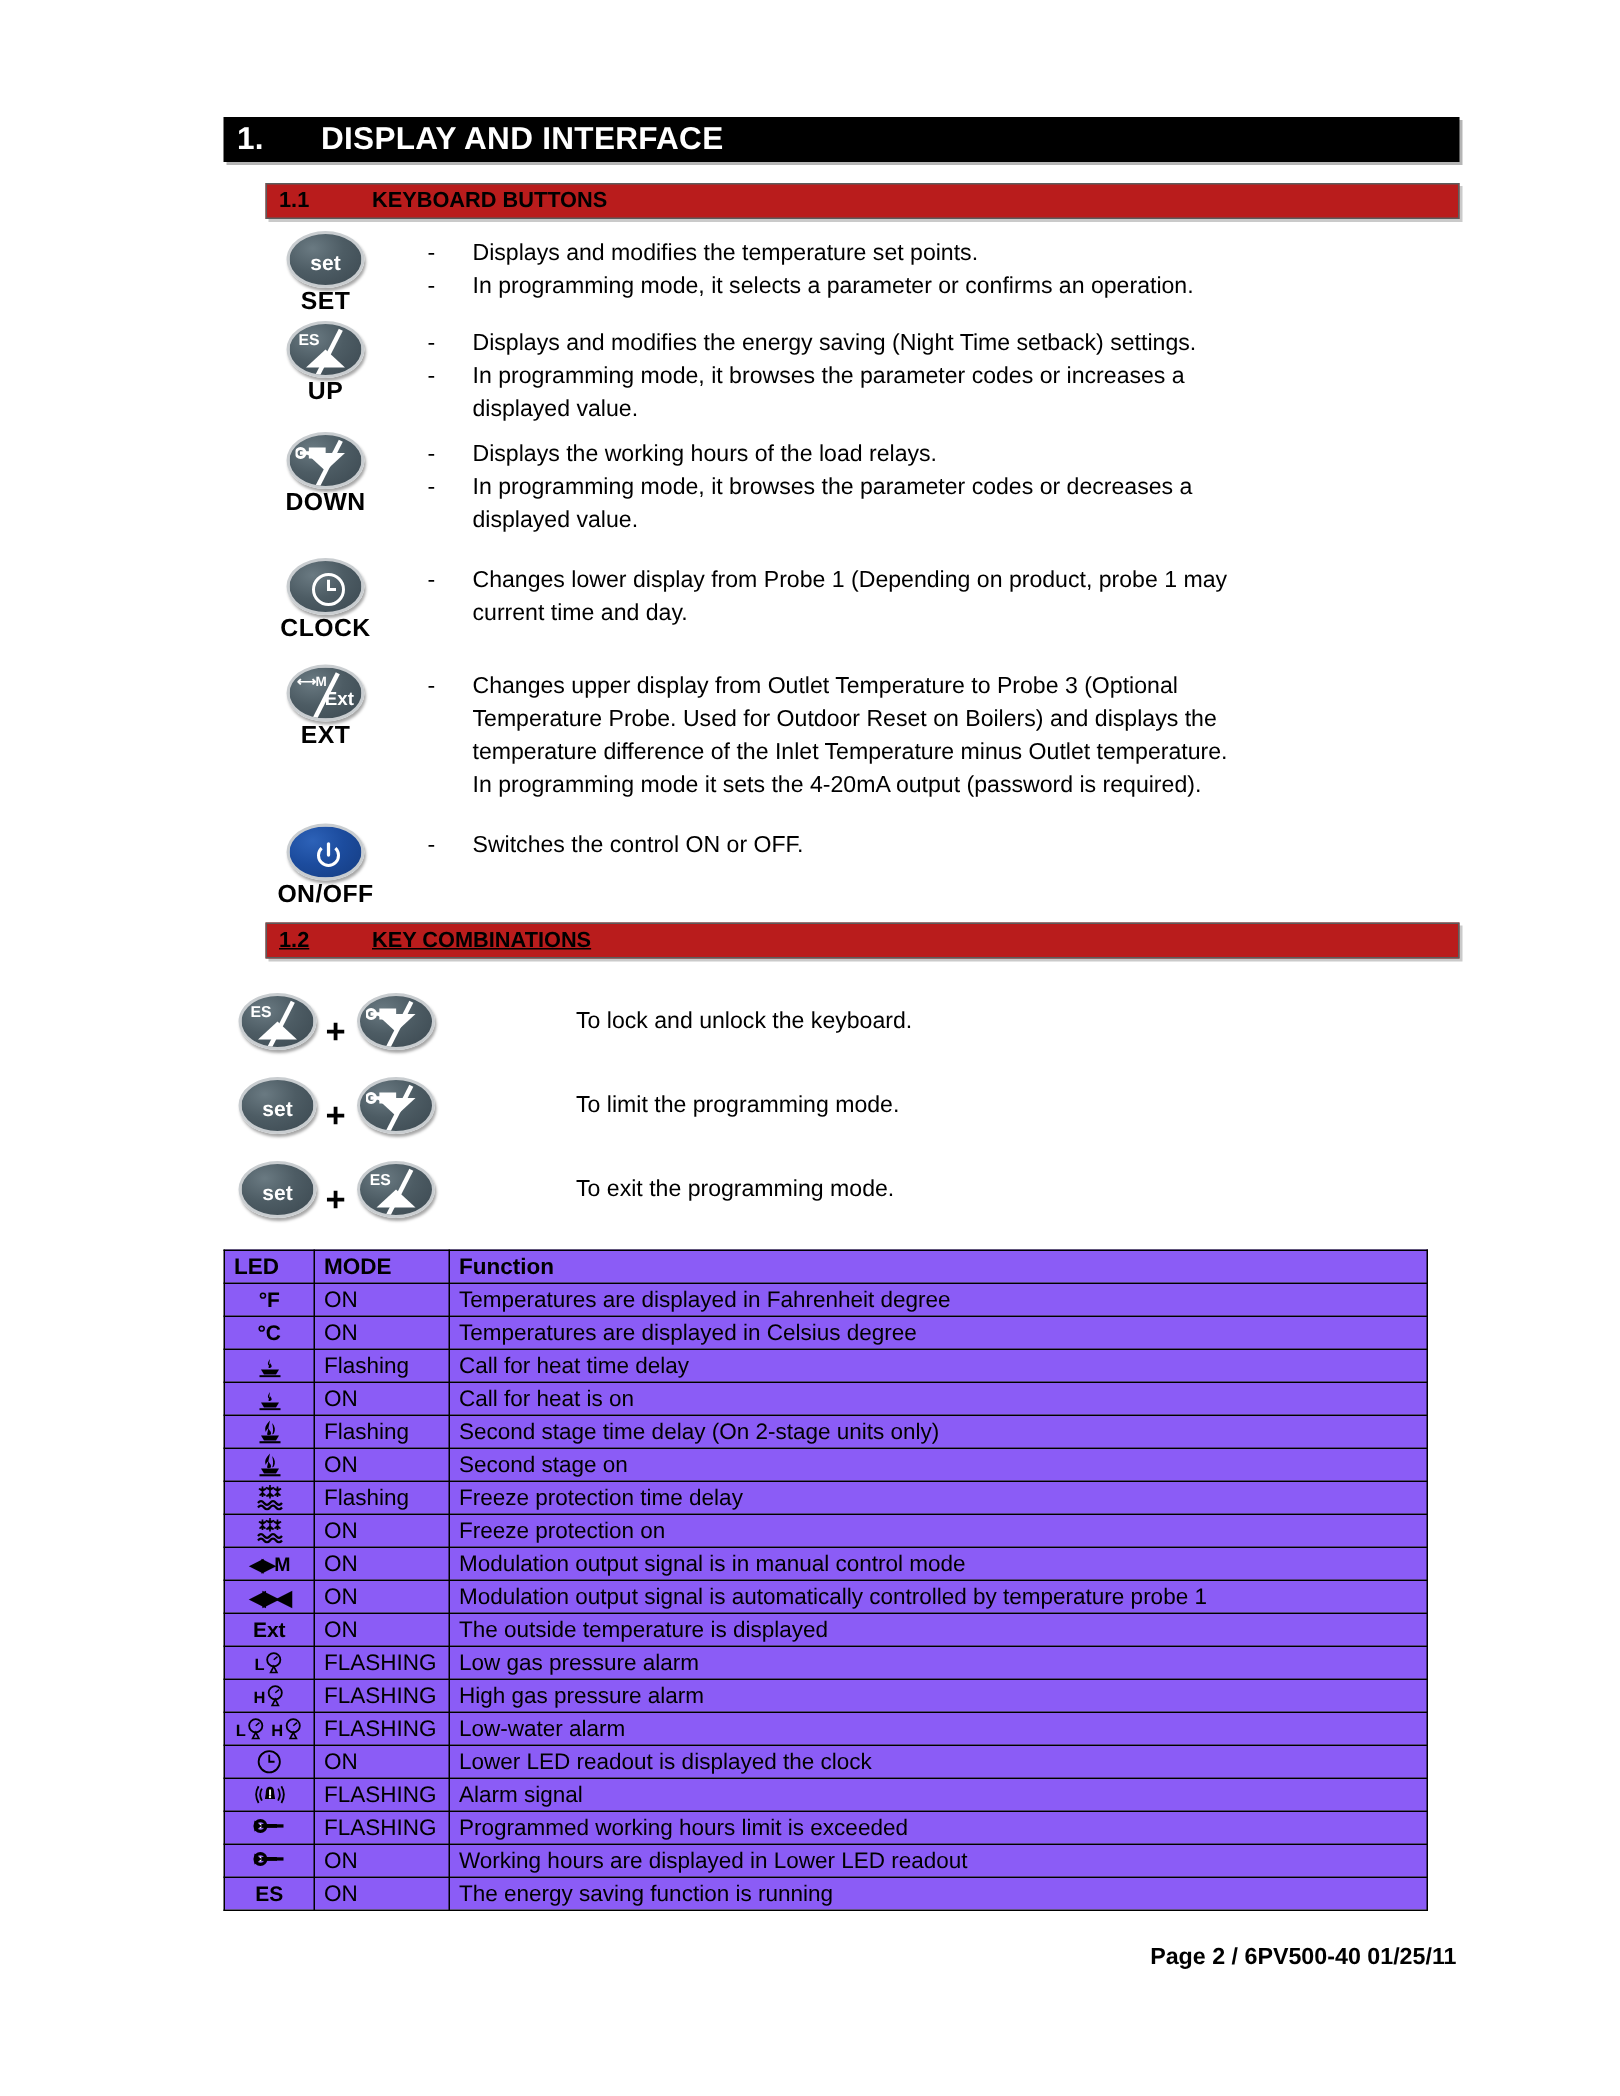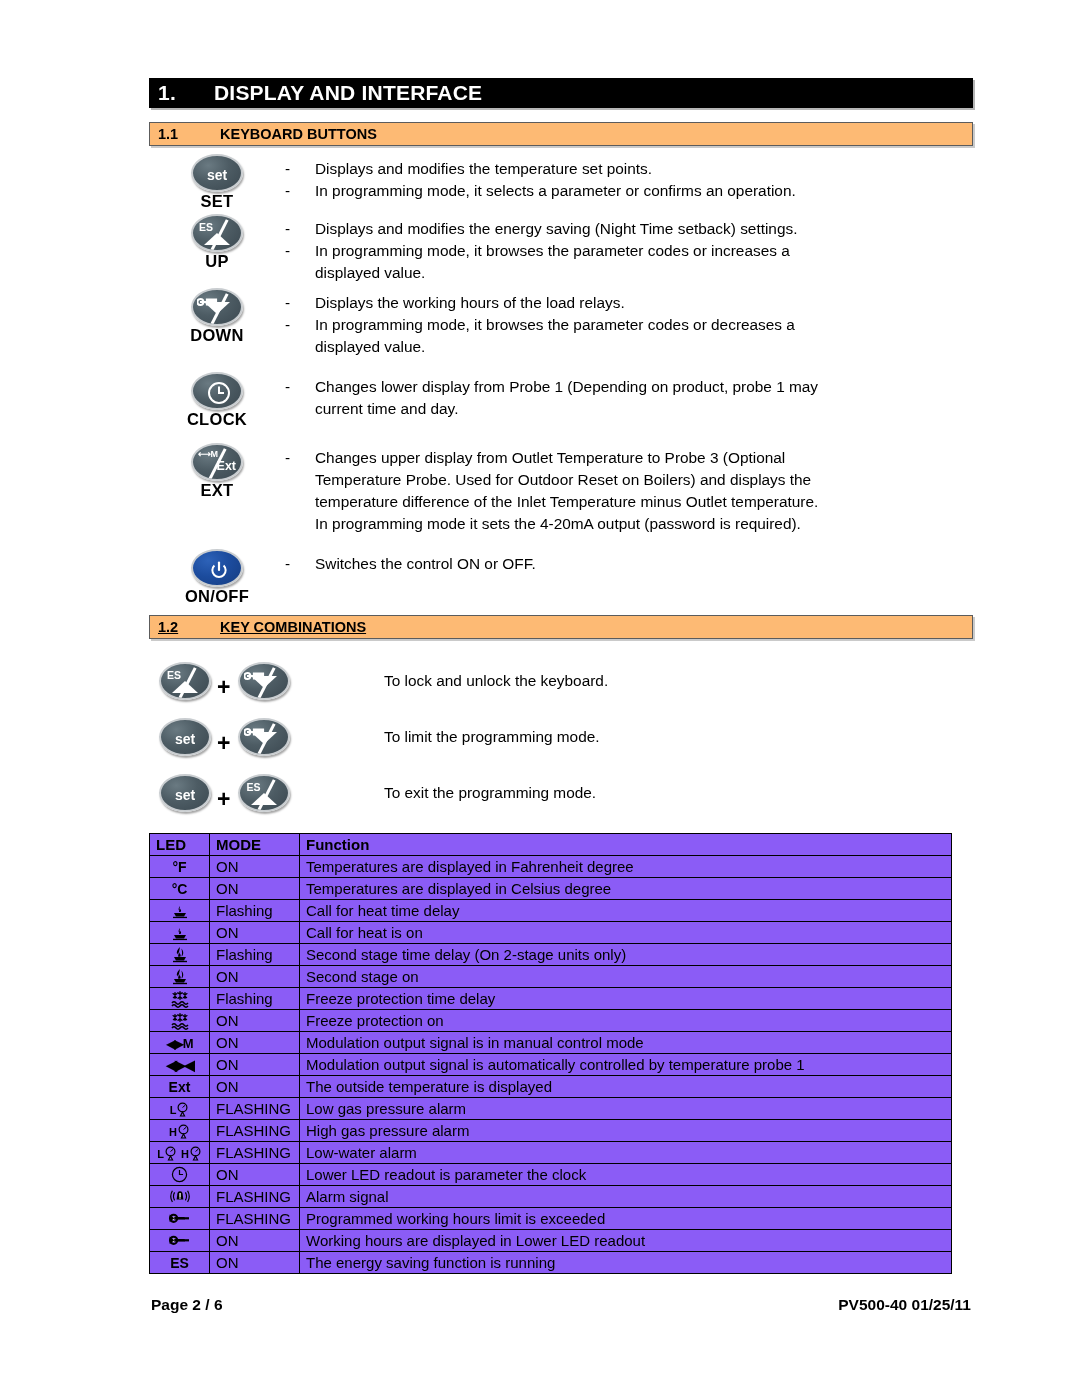--- a/index.html
+++ b/index.html
@@ -31,29 +31,30 @@
     padding-left: 9px;
     font-weight: bold;
     font-size: 21px;
     letter-spacing: 0.2px;
     box-shadow: 2px 2px 0 rgba(120,120,120,0.55);
   }
   .chapter-num { width: 56px; flex: 0 0 56px; }
 
   
   .sec-bar {
-    background: #fdba74;
+    background: #b91c1c;
     border: 1px solid #5c5c5c;
     height: 24px;
     display: flex;
     align-items: center;
     padding-left: 8px;
     font-weight: bold;
     font-size: 14.5px;
     box-shadow: 2px 2px 0 rgba(150,150,150,0.5);
+    margin-left: 28px;
   }
   .sec-num { width: 62px; flex: 0 0 62px; }
 
   
   .kb-block { margin-top: 8px; position: relative; }
   .kb-row {
     display: flex;
     align-items: flex-start;
   }
   .kb-keycol {
@@ -182,21 +183,21 @@
   .led-table th { font-weight: bold; }
   .col-led  { width: 60px; }
   .col-mode { width: 90px; }
   .cell-led { text-align: center !important; padding: 0 2px !important; }
   .ledtxt { font-weight: bold; font-size: 14px; }
   .ledglyph { display: inline-block; vertical-align: middle; }
 
   
   .footer {
     display: flex;
-    justify-content: space-between;
+    justify-content: flex-end;
     margin-top: 22px;
     font-weight: bold;
     font-size: 15.5px;
     padding: 0 2px;
   }
 </style>
 </head>
 <body>
 
 <div class="page">
@@ -518,21 +519,21 @@
               </svg></span></td>
           <td>FLASHING</td>
           <td>Low-water alarm</td>
         </tr>
         <tr>
           <td class="cell-led"><svg class="ledglyph" width="17" height="17" viewBox="0 0 24 24">
               <circle cx="12" cy="12" r="10" fill="none" stroke="#000" stroke-width="1.7"></circle>
               <path d="M12 5.5 L12 12 L17 12" stroke="#000" stroke-width="1.7" fill="none"></path>
             </svg></td>
           <td>ON</td>
-          <td>Lower LED readout is parameter the clock</td>
+          <td>Lower LED readout is displayed the clock</td>
         </tr>
         <tr>
           <td class="cell-led"><svg class="ledglyph" width="20" height="17" viewBox="0 0 20 17">
               <path d="M10 3.2 C12.2 3.2 12.8 5 12.8 7.6 L13.4 11.4 L6.6 11.4 L7.2 7.6 C7.2 5 7.8 3.2 10 3.2 Z" fill="#000"></path>
               <rect x="9.4" y="5" width="1.3" height="4" fill="#fff"></rect>
               <circle cx="10" cy="10" r="0.8" fill="#fff"></circle>
               <g stroke="#000" stroke-width="1.2" fill="none">
                 <path d="M4.6 4.4 a8 8 0 0 0 0 8"></path>
                 <path d="M2.4 2.8 a11 11 0 0 0 0 11.2"></path>
                 <path d="M15.4 4.4 a8 8 0 0 1 0 8"></path>

